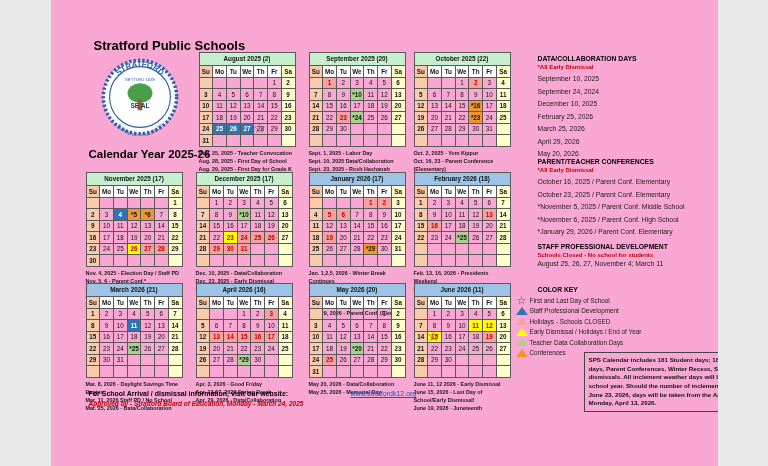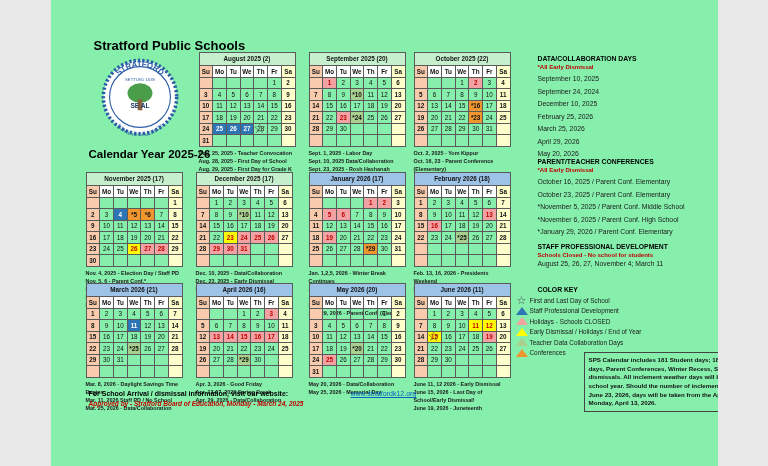--- a/index.html
+++ b/index.html
@@ -1,16 +1,16 @@
 <!DOCTYPE html>
 <html style="--green-h: #c6efce; --blue-h: #9dc3e6; --su: #f8cbad; --sa: #ffffcc; --pd: #2e75b6; --hol: #f2a2a2; --data: #a9d08e; --ed: #ffff00; --conf: #f0962e; --red: #c00000; --link: #0563c1;"><head>
 <meta charset="utf-8">
 <style>
   html,body{margin:0;padding:0;background:#e8e8e8;}
-  #page{position:relative;width:667px;height:466px;background:#86efac;
+  #page{position:relative;width:667px;height:466px;background:#f9a8d4;
         font-family:"Liberation Sans",sans-serif;overflow:hidden;margin:0 auto;}
   .abs{position:absolute;}
 
   
   #main-title{left:43px;top:38px;font-size:13px;font-weight:bold;color:#000;}
   #section-label{left:38px;top:148px;font-size:11.5px;font-weight:bold;color:#000;}
 
   
   .month{position:absolute;width:97px;}
   .month table{border-collapse:collapse;table-layout:fixed;width:97px;}

